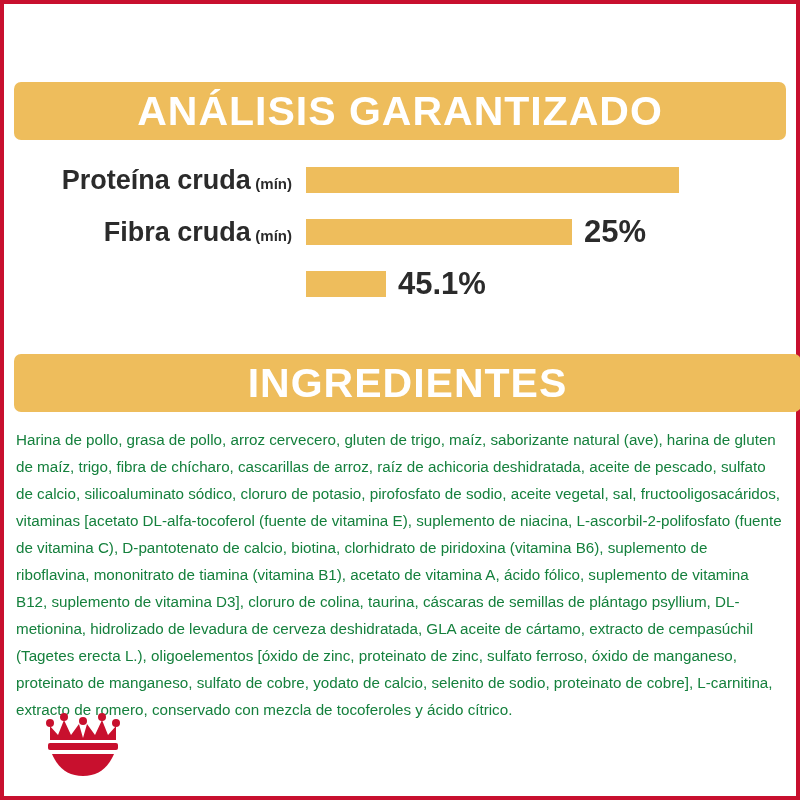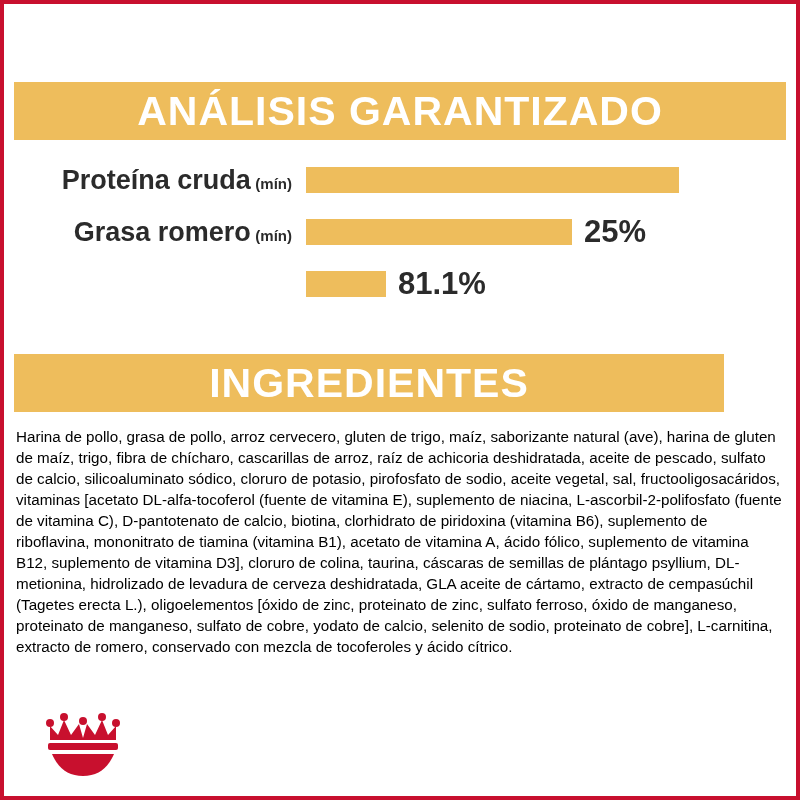--- a/index.html
+++ b/index.html
@@ -21,30 +21,31 @@
     left:14px; top:14px; width:772px; height:772px;
   }
 
   
   .banner {
     background:#eebd5c;
     color:#ffffff;
     text-align:center;
     font-weight:bold;
     letter-spacing:1px;
+    border-radius:7px;
   }
   #banner-analysis {
     position:absolute;
     left:0px; top:68px; width:772px; height:58px;
     line-height:58px;
     font-size:41px;
   }
   #banner-ingredients {
     position:absolute;
-    left:0px; top:340px; width:710px; height:58px;
+    left:0px; top:340px; width:787px; height:58px;
     line-height:58px;
     font-size:41px;
   }
 
   
   .analysis {
     position:absolute;
     left:0px; top:142px; width:772px; height:170px;
   }
   .arow {
@@ -85,22 +86,22 @@
     top:0; height:48px; line-height:48px;
     font-size:31px; font-weight:bold; color:#2b2b2b;
     white-space:nowrap;
   }
 
   
   #ingredients-text {
     position:absolute;
     left:2px; top:412px; width:768px;
     font-size:15.2px;
-    line-height:21px;
-    color:#000000;
+    line-height:27px;
+    color:#15803d;
     text-align:left;
   }
 
   
   .footer {
     position:absolute;
     left:0; bottom:0; width:772px; height:86px;
   }
   .logo {
     position:absolute;
@@ -124,33 +125,33 @@
         <span class="lbl">Proteína cruda</span>
         <span class="qual">(mín)</span>
       </div>
       <div class="barzone">
         <div class="bar" style="width:373px;"></div>
       </div>
     </div>
 
     <div class="arow">
       <div class="labelwrap">
-        <span class="lbl">Grasa romero</span>
+        <span class="lbl">Fibra cruda</span>
         <span class="qual">(mín)</span>
       </div>
       <div class="barzone">
         <div class="bar" style="width:266px;"></div>
         <div class="val" style="left:278px;">25%</div>
       </div>
     </div>
 
     <div class="arow">
       <div class="barzone">
         <div class="bar" style="width:80px;"></div>
-        <div class="val" style="left:92px;">81.1%</div>
+        <div class="val" style="left:92px;">45.1%</div>
       </div>
     </div>
 
   </div>
 
   <div class="banner" id="banner-ingredients">INGREDIENTES</div>
 
   <div id="ingredients-text">Harina de pollo, grasa de pollo, arroz cervecero, gluten de trigo, maíz, saborizante natural (ave), harina de gluten de maíz, trigo, fibra de chícharo, cascarillas de arroz, raíz de achicoria deshidratada, aceite de pescado, sulfato de calcio, silicoaluminato sódico, cloruro de potasio, pirofosfato de sodio, aceite vegetal, sal, fructooligosacáridos, vitaminas [acetato DL-alfa-tocoferol (fuente de vitamina E), suplemento de niacina, L-ascorbil-2-polifosfato (fuente de vitamina C), D-pantotenato de calcio, biotina, clorhidrato de piridoxina (vitamina B6), suplemento de riboflavina, mononitrato de tiamina (vitamina B1), acetato de vitamina A, ácido fólico, suplemento de vitamina B12, suplemento de vitamina D3], cloruro de colina, taurina, cáscaras de semillas de plántago psyllium, DL-metionina, hidrolizado de levadura de cerveza deshidratada, GLA aceite de cártamo, extracto de cempasúchil (Tagetes erecta L.), oligoelementos [óxido de zinc, proteinato de zinc, sulfato ferroso, óxido de manganeso, proteinato de manganeso, sulfato de cobre, yodato de calcio, selenito de sodio, proteinato de cobre], L-carnitina, extracto de romero, conservado con mezcla de tocoferoles y ácido cítrico.</div>
 
   <div class="footer">

